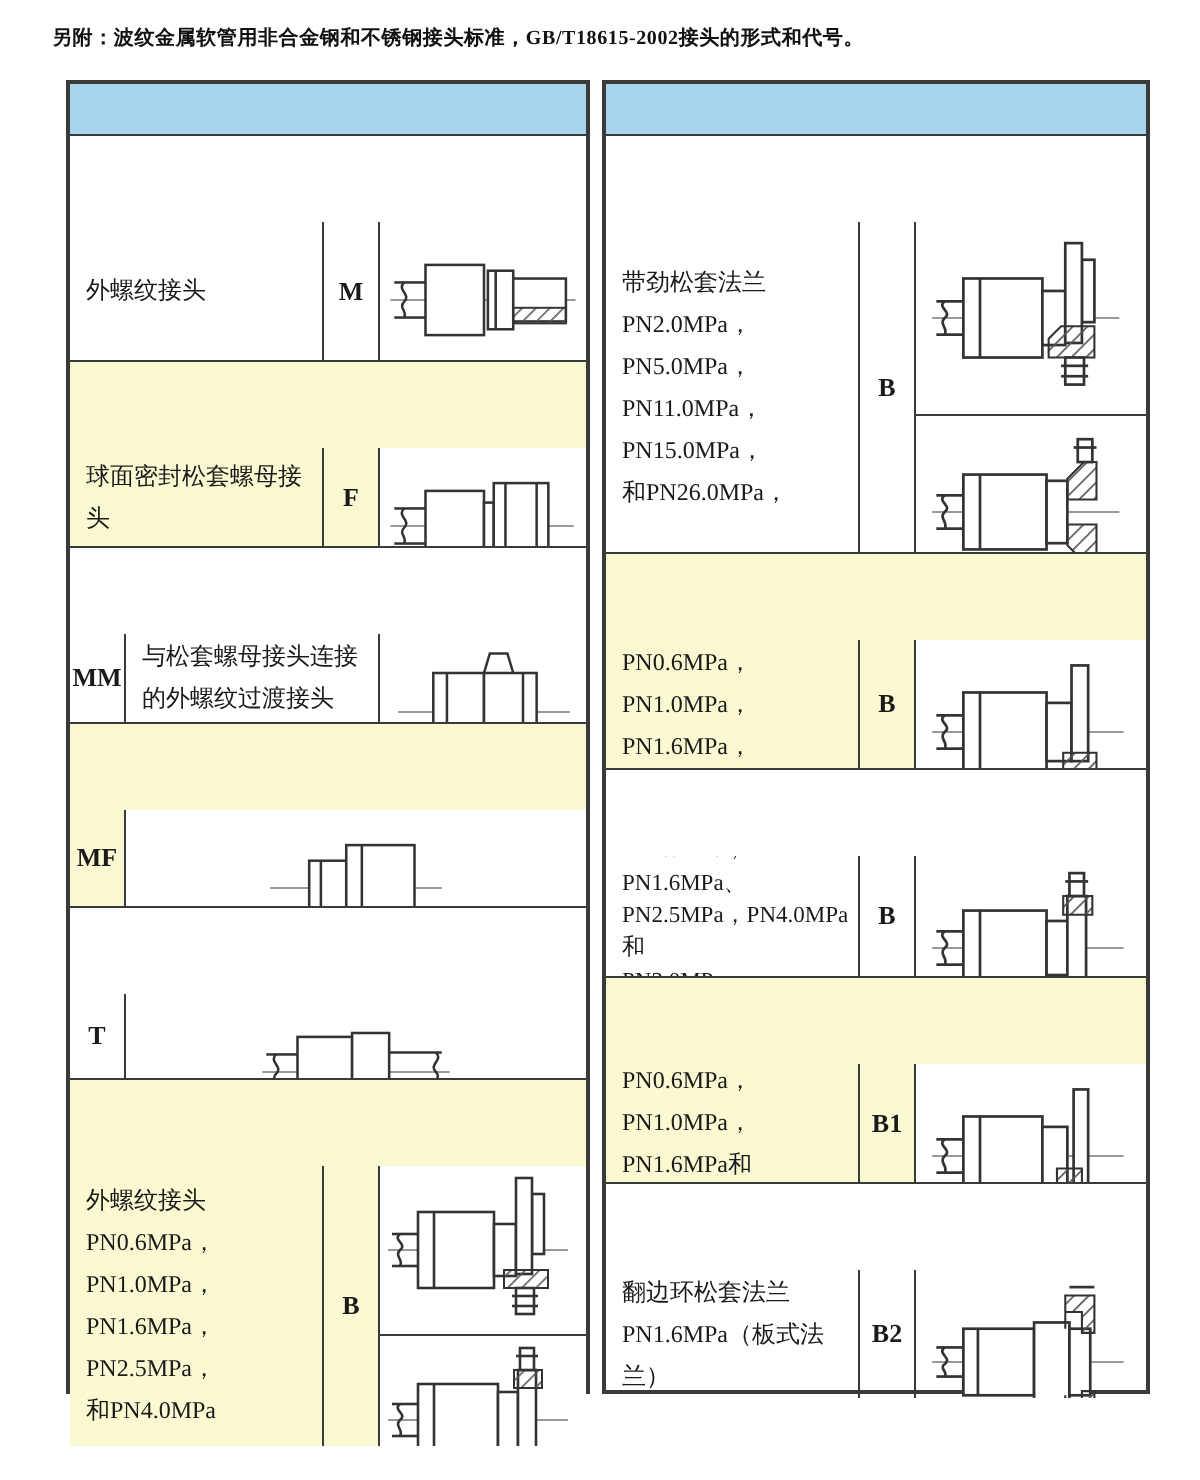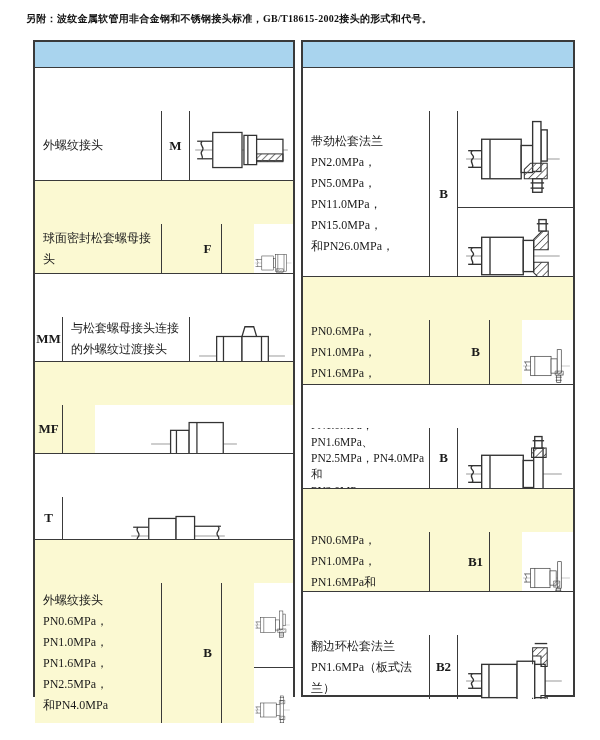--- a/index.html
+++ b/index.html
@@ -24,21 +24,21 @@
   .cell{border-right:1px solid var(--border);overflow:hidden;margin-top:43px;}
   .cell:last-child{border-right:none;}
   .c-type{width:127px;display:flex;align-items:center;padding:4px 4px 4px 8px;
           font-size:12px;line-height:1.75;color:#1a1a1a;white-space:pre-line;}
   .c-type.tight{line-height:1.42;font-size:11.5px;}
   .c-code{width:28px;display:flex;align-items:center;justify-content:center;
           font-size:13px;font-weight:bold;color:#1a1a1a;}
   .c-diag{flex:1;display:flex;flex-direction:column;}
   .dslot{flex:1;display:flex;align-items:center;justify-content:center;border-bottom:1px solid var(--border);}
   .dslot:last-child{border-bottom:none;}
-  .bg-y{background:var(--row-yellow);gap:32px;}
+  .bg-y{background:var(--row-yellow);}
   svg{display:block;}
   .ln{stroke:#333;stroke-width:1.3;fill:none;}
   .fw{stroke:#333;stroke-width:1.3;fill:#fff;}
   .cl{stroke:#999;stroke-width:1;}
 </style>
 </head>
 <body>
 
 <div class="sheet">
 

